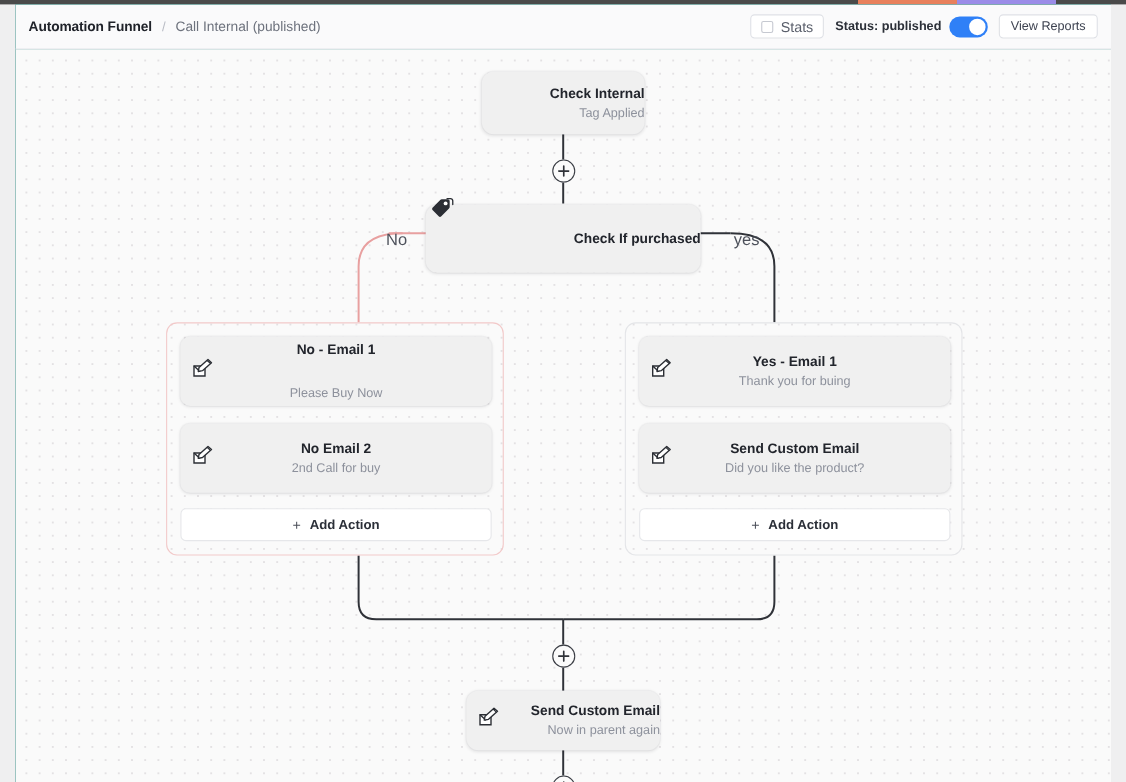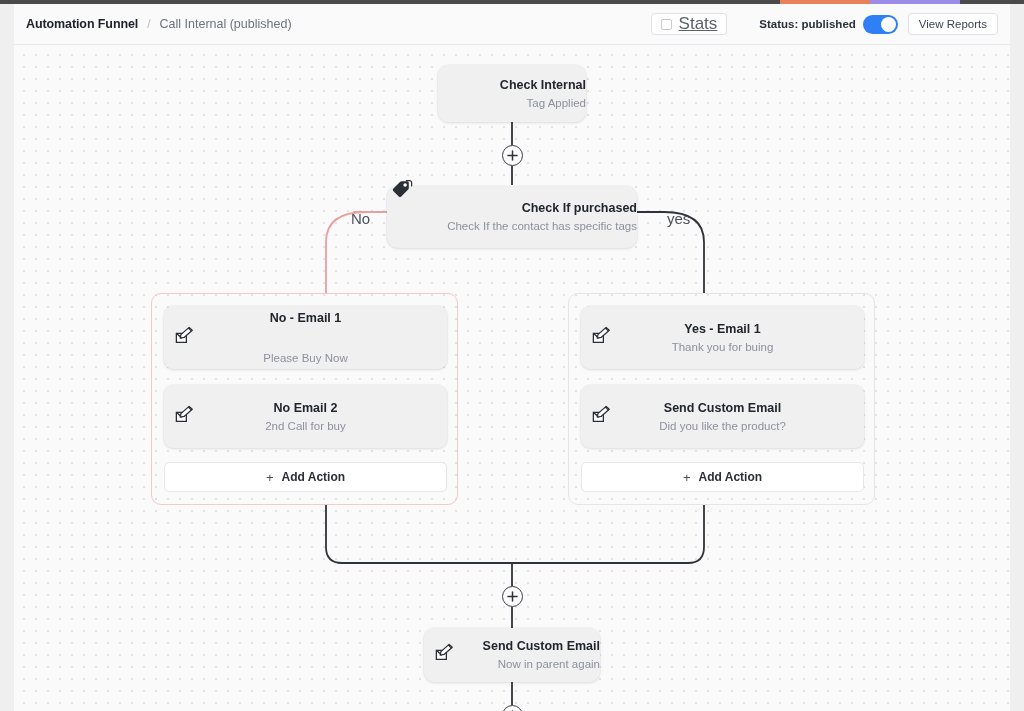--- a/index.html
+++ b/index.html
@@ -37,24 +37,24 @@
   .hdr-right { margin-left:auto; display:flex; align-items:center; gap:10px; }
 
   .stats-pill {
     display:flex; align-items:center; gap:7px;
     height:22px; padding:0 9px;
     border:1px solid #dfe1e6; border-radius:4px; background:#fff;
   }
   .chk {
     width:11px; height:11px; border:1px solid #c6c9d1; border-radius:2px; background:#fff;
   }
-  .stats-pill .lbl { font-size:17px; color:#5a5f6b;text-decoration:underline; }
+  .stats-pill .lbl { font-size:13px; color:#5a5f6b; }
 
   .status-wrap { display:flex; align-items:center; gap:7px; }
-  .status-text { font-size:11.5px; font-weight:bold; color:#2b2f38;margin-left:22px; }
+  .status-text { font-size:11.5px; font-weight:bold; color:#2b2f38; }
   .toggle {
     width:35px; height:19px; border-radius:10px; background:#2f80f7; position:relative;
   }
   .toggle .knob {
     position:absolute; right:2px; top:2px; width:15px; height:15px;
     border-radius:50%; background:#fff;
   }
 
   .view-reports {
     height:22px; padding:0 10px; display:flex; align-items:center;
@@ -205,21 +205,20 @@
           <span class="corner-icon">
             <svg width="22" height="20" viewBox="0 0 22 20">
               <path d="M2.2,9.8 L9.2,2.8 A2,2 0 0 1 10.6,2.2 L16.2,2.2 A1.6,1.6 0 0 1 17.8,3.8 L17.8,9.2
                        A2,2 0 0 1 17.2,10.6 L10.2,17.6 A1.7,1.7 0 0 1 7.8,17.6 L2.2,12
                        A1.7,1.7 0 0 1 2.2,9.8 Z" fill="#2b2e34"></path>
               <circle cx="14.1" cy="5.9" r="1.75" fill="#ffffff"></circle>
               <path d="M15.4,1.6 L18.6,1.6 A2,2 0 0 1 20.6,3.6 L20.6,6.9" stroke="#2b2e34" stroke-width="1.2" fill="none" stroke-linecap="round"></path>
             </svg>
           </span>
           <span class="n-title">Check If purchased</span>
-          <span class="n-sub">Check If the contact has specific tags</span>
         </div>
 
         <div class="branch-label" style="left:334px; top:165px;">No</div>
         <div class="branch-label" style="left:650px; top:165px;">yes</div>
 
         <div class="branch no" style="left:137px; top:248px; width:307px; height:212px;">
 
           <div class="sub-card" style="top:12px;gap:22px;">
             <span class="node-icon">
               <svg width="22" height="20" viewBox="0 0 24 22">

